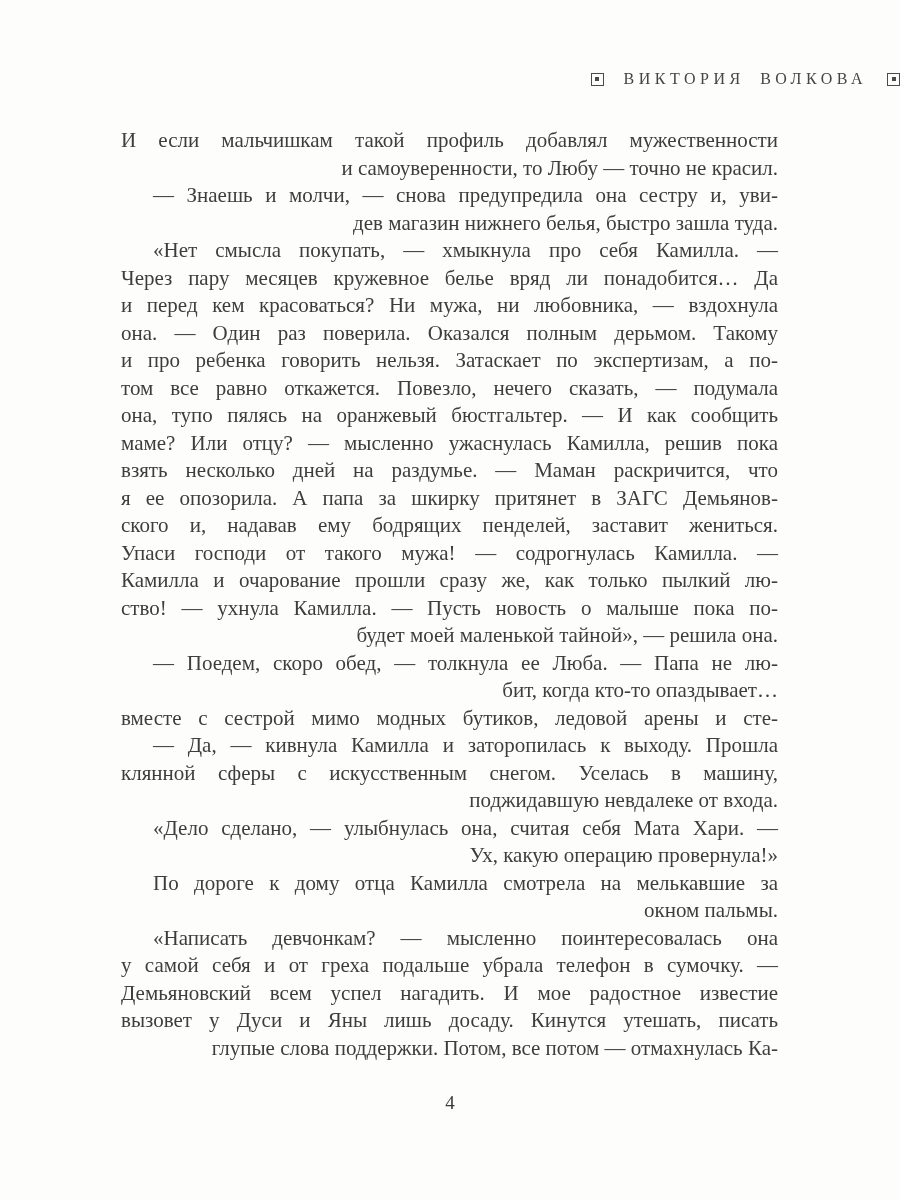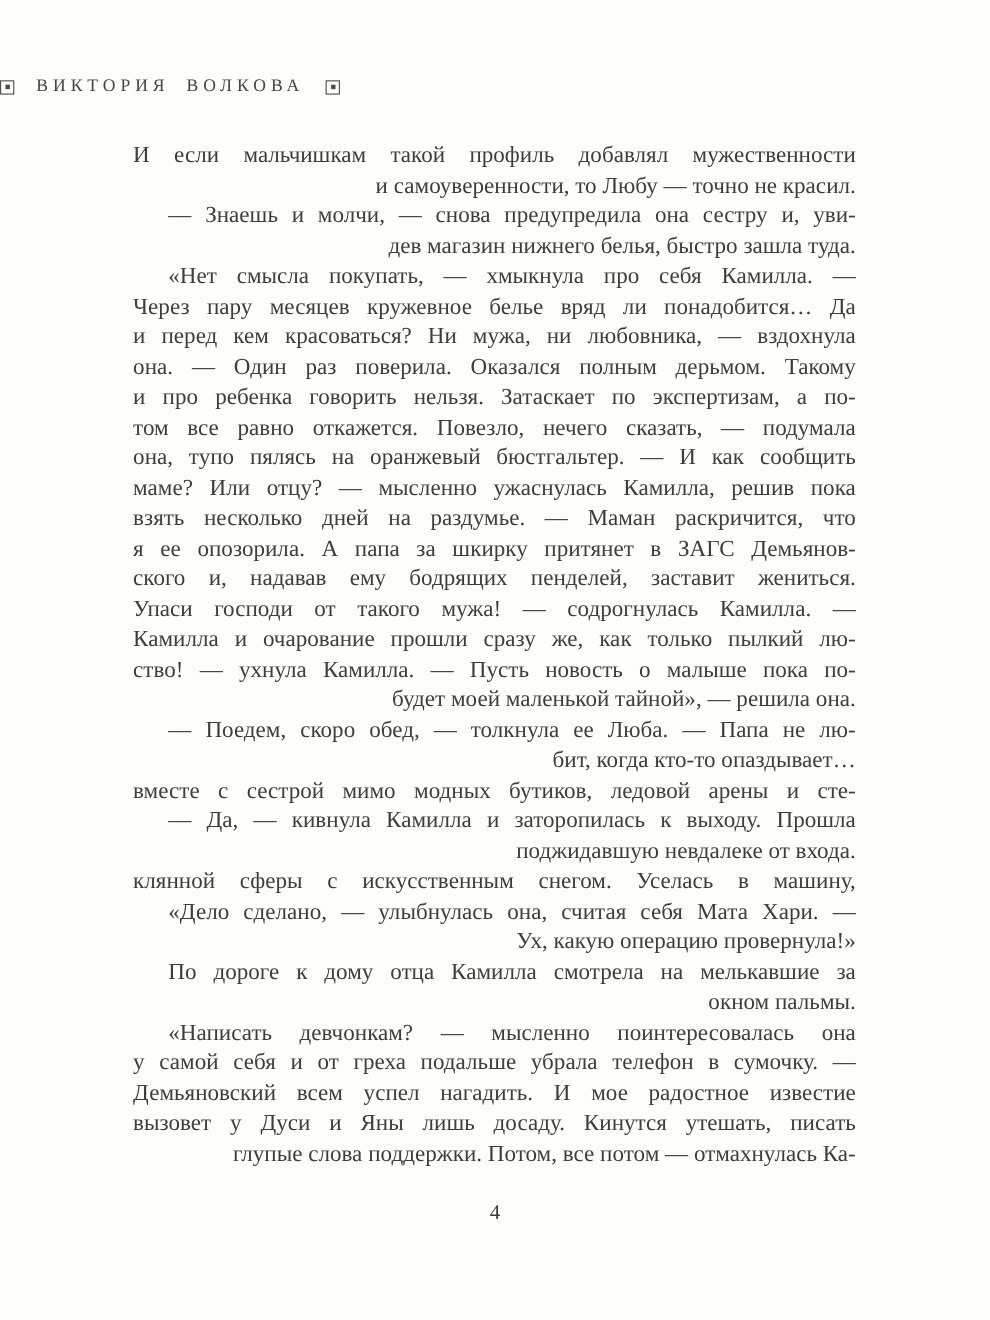--- a/index.html
+++ b/index.html
@@ -10,21 +10,21 @@
     color: #3d3d3d;
     position: relative;
     overflow: hidden;
   }
   .page { position: absolute; inset: 0; }
 
   
   .running-header {
     position: absolute;
     top: 70px; left: 0; width: 100%;
-    display: flex; justify-content: flex-start; align-items: center;
+    display: flex; justify-content: flex-end; align-items: center;
     gap: 20px;
   }
   .author-name {
     font-size: 16px;
     letter-spacing: 4.5px;
     word-spacing: 7px;
     color: #454545;
   }
   .ornament {
     width: 11px; height: 11px;
@@ -107,22 +107,22 @@
         <div class="line just">ство! — ухнула Камилла. — Пусть новость о малыше пока по-</div>
         <div class="line">будет моей маленькой тайной», — решила она.</div>
       </div>
       <div>
         <div class="line just first">— Поедем, скоро обед, — толкнула ее Люба. — Папа не лю-</div>
         <div class="line">бит, когда кто-то опаздывает…</div>
       </div>
       <div>
         <div class="line just">вместе с сестрой мимо модных бутиков, ледовой арены и сте-</div>
         <div class="line just first">— Да, — кивнула Камилла и заторопилась к выходу. Прошла</div>
+        <div class="line just">клянной сферы с искусственным снегом. Уселась в машину,</div>
         <div class="line">поджидавшую невдалеке от входа.</div>
-        <div class="line just">клянной сферы с искусственным снегом. Уселась в машину,</div>
       </div>
       <div>
         <div class="line just first">«Дело сделано, — улыбнулась она, считая себя Мата Хари. —</div>
         <div class="line">Ух, какую операцию провернула!»</div>
       </div>
       <div>
         <div class="line just first">По дороге к дому отца Камилла смотрела на мелькавшие за</div>
         <div class="line">окном пальмы.</div>
       </div>
       <div>

